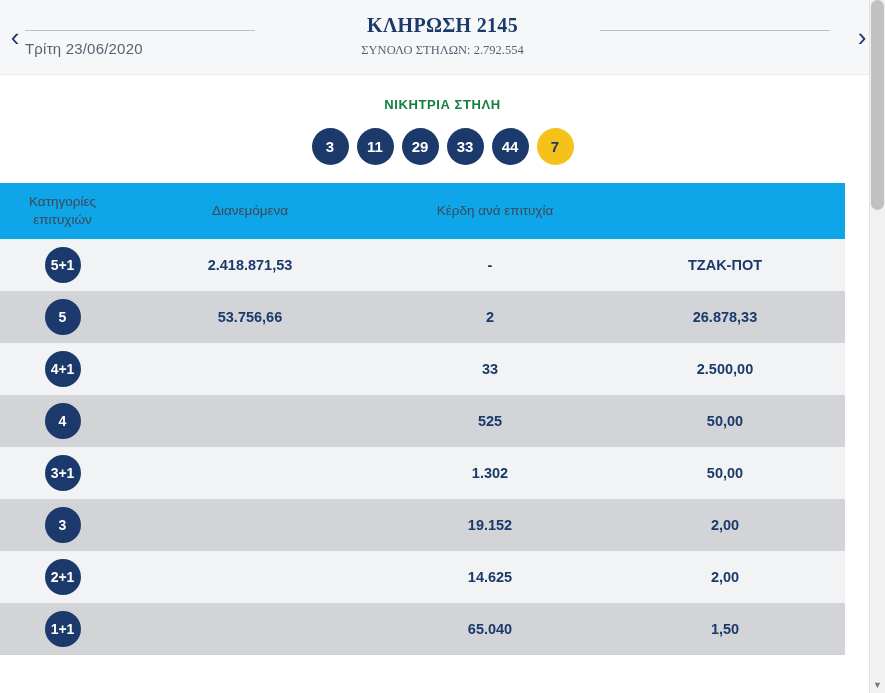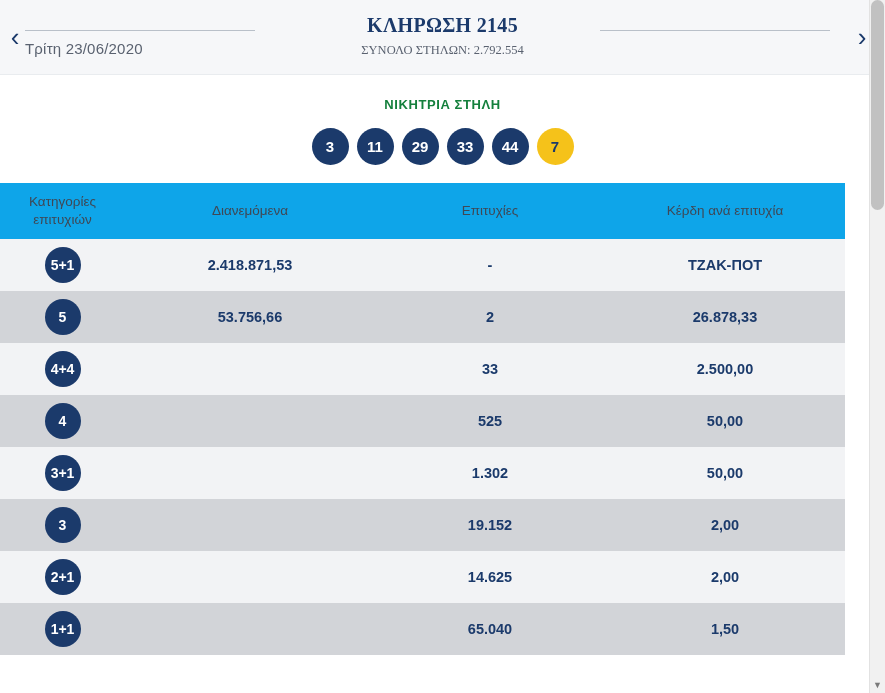--- a/index.html
+++ b/index.html
@@ -237,21 +237,20 @@
       <div class="ball">33</div>
       <div class="ball">44</div>
       <div class="ball joker">7</div>
     </div>
   </div>
 
   <div class="table">
     <div class="thead">
       <div class="th col-cat">Κατηγορίες επιτυχιών</div>
       <div class="th col-dist">Διανεμόμενα</div>
-      <div class="th col-wins">Επιτυχίες</div>
       <div class="th col-prize">Κέρδη ανά επιτυχία</div>
     </div>
 
     <div class="trow odd">
       <div class="cat-cell">
         <div class="cat-badge">5+1</div>
       </div>
       <div class="cell col-dist">2.418.871,53</div>
       <div class="cell col-wins">-</div>
       <div class="cell col-prize">ΤΖΑΚ-ΠΟΤ</div>
@@ -261,21 +260,21 @@
       <div class="cat-cell">
         <div class="cat-badge">5</div>
       </div>
       <div class="cell col-dist">53.756,66</div>
       <div class="cell col-wins">2</div>
       <div class="cell col-prize">26.878,33</div>
     </div>
 
     <div class="trow odd">
       <div class="cat-cell">
-        <div class="cat-badge">4+4</div>
+        <div class="cat-badge">4+1</div>
       </div>
       <div class="cell col-dist"></div>
       <div class="cell col-wins">33</div>
       <div class="cell col-prize">2.500,00</div>
     </div>
 
     <div class="trow even">
       <div class="cat-cell">
         <div class="cat-badge">4</div>
       </div>

